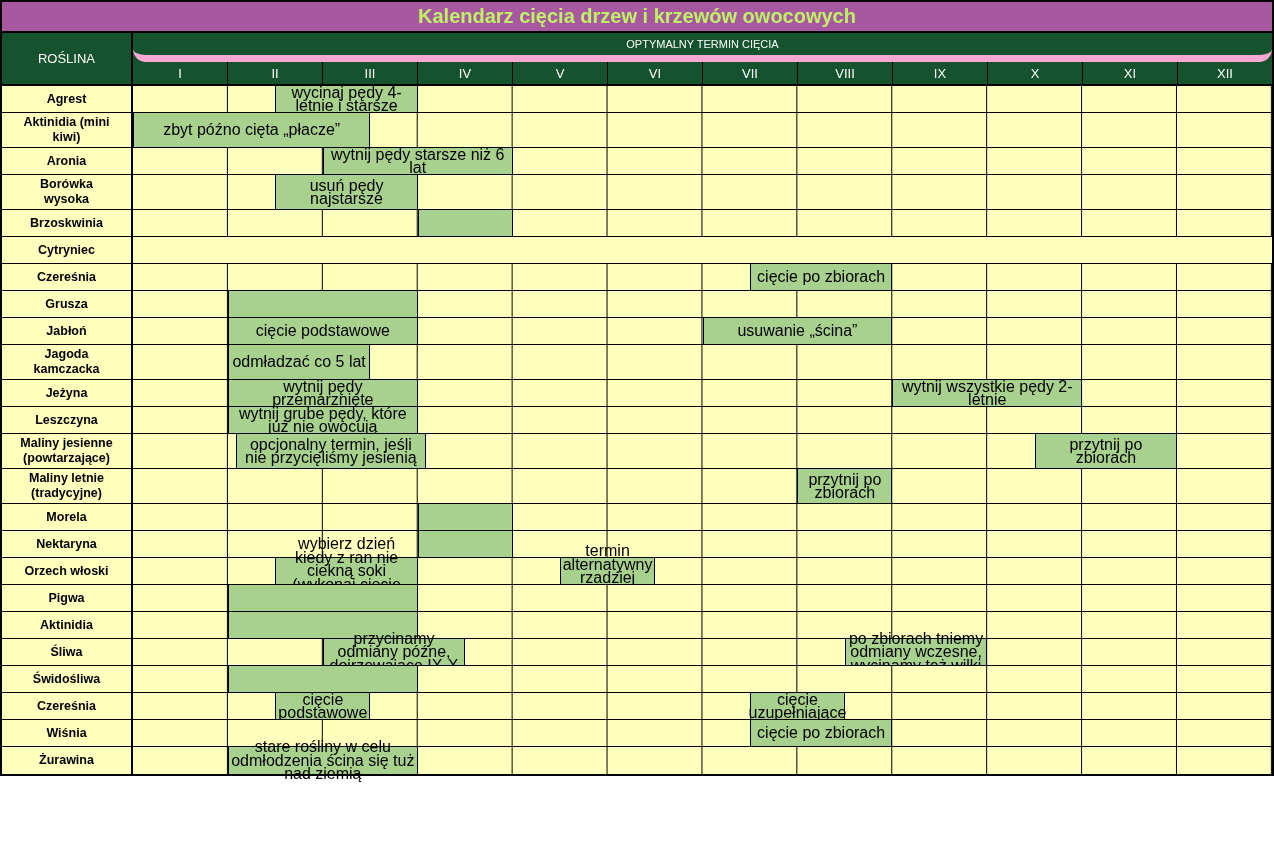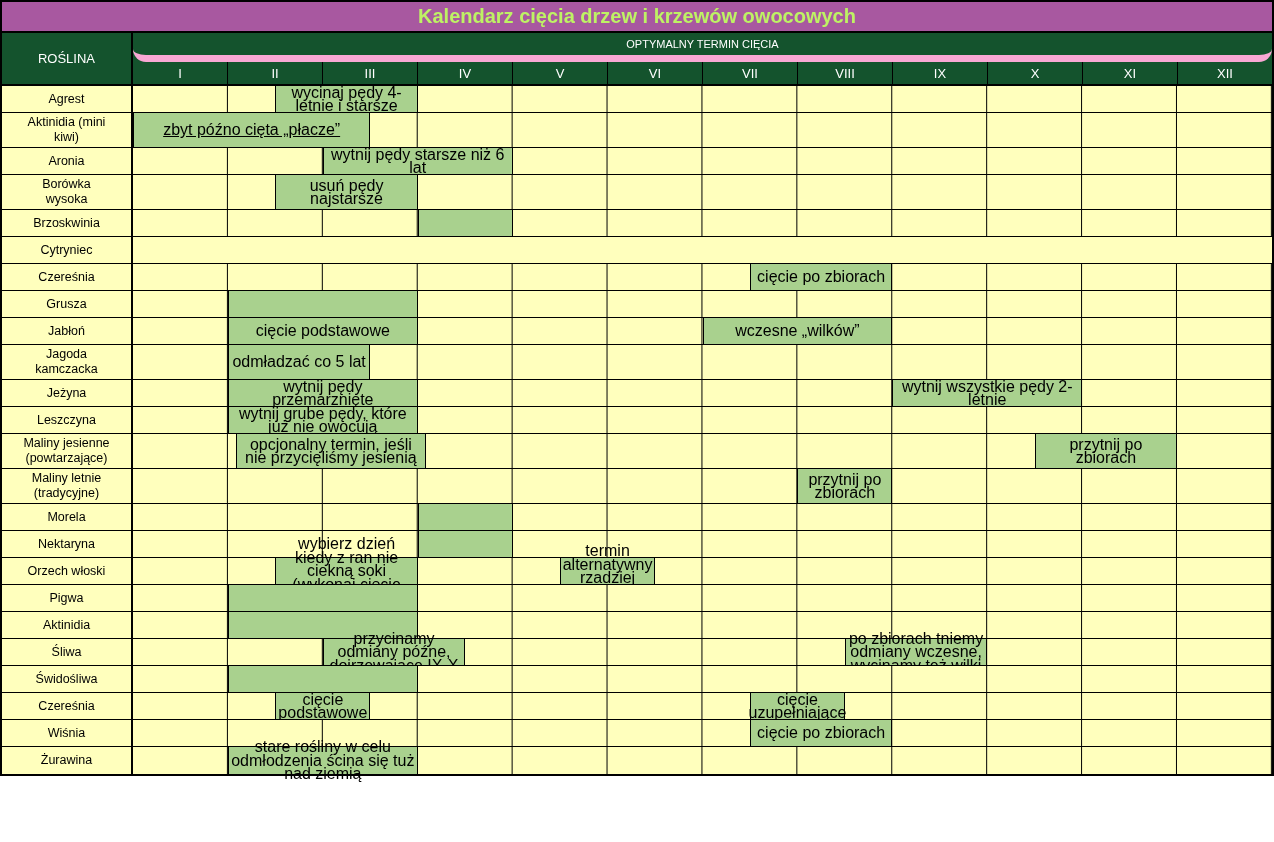--- a/index.html
+++ b/index.html
@@ -53,21 +53,21 @@
   .month-cell:last-child { border-right: none; }
   
   .row { display: flex; border-bottom: 1px solid #000; min-height: 27px; }
   .row:last-child { border-bottom: none; }
   .row-label {
     width: 131px;
     border-right: 2px solid #000;
     background: #ffffbd;
     display: flex; align-items: center; justify-content: center;
     text-align: center;
-    font-weight: normal; font-size: 12.5px; line-height: 15px;
+    font-weight: bold; font-size: 12.5px; line-height: 15px;
     padding: 2px 18px;
   }
   .row-track {
     flex: 1; position: relative; background: #ffffbd;
     
     background-image: linear-gradient(to left, #000 1px, rgba(0,0,0,0) 1px);
     background-size: 8.33333% 100%;
     background-repeat: repeat-x;
   }
   .hspan {
@@ -110,21 +110,21 @@
   <div id="rows">
       <div class="row">
         <div class="row-label">Agrest</div>
         <div class="row-track">
           <div class="hspan" style="left: 12.5%; width: 12.5%;">wycinaj pędy 4-letnie i starsze</div>
         </div>
       </div>
       <div class="row">
         <div class="row-label">Aktinidia (mini kiwi)</div>
         <div class="row-track">
-          <div class="hspan" style="left: 0%; width: 20.8333%; text-decoration: underline;">zbyt późno cięta „płacze”</div>
+          <div class="hspan" style="left: 0%; width: 20.8333%;">zbyt późno cięta „płacze”</div>
         </div>
       </div>
       <div class="row">
         <div class="row-label">Aronia</div>
         <div class="row-track">
           <div class="hspan" style="left: 16.6667%; width: 16.6667%;">wytnij pędy starsze niż 6 lat</div>
         </div>
       </div>
       <div class="row">
         <div class="row-label">Borówka wysoka</div>
@@ -150,21 +150,21 @@
       <div class="row">
         <div class="row-label">Grusza</div>
         <div class="row-track">
           <div class="hspan" style="left: 8.33333%; width: 16.6667%;"></div>
         </div>
       </div>
       <div class="row">
         <div class="row-label">Jabłoń</div>
         <div class="row-track">
           <div class="hspan" style="left: 8.33333%; width: 16.6667%;">cięcie podstawowe</div>
-          <div class="hspan" style="left: 50%; width: 16.6667%;">wczesne „wilków”</div>
+          <div class="hspan" style="left: 50%; width: 16.6667%;">usuwanie „ścina”</div>
         </div>
       </div>
       <div class="row">
         <div class="row-label">Jagoda kamczacka</div>
         <div class="row-track">
           <div class="hspan" style="left: 8.33333%; width: 12.5%;">odmładzać co 5 lat</div>
         </div>
       </div>
       <div class="row">
         <div class="row-label">Jeżyna</div>

